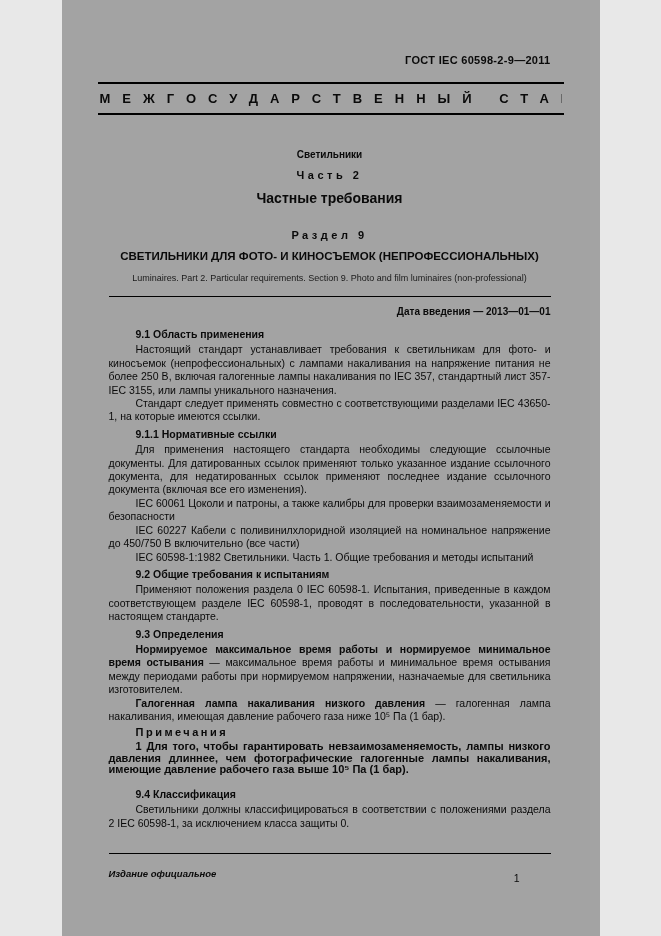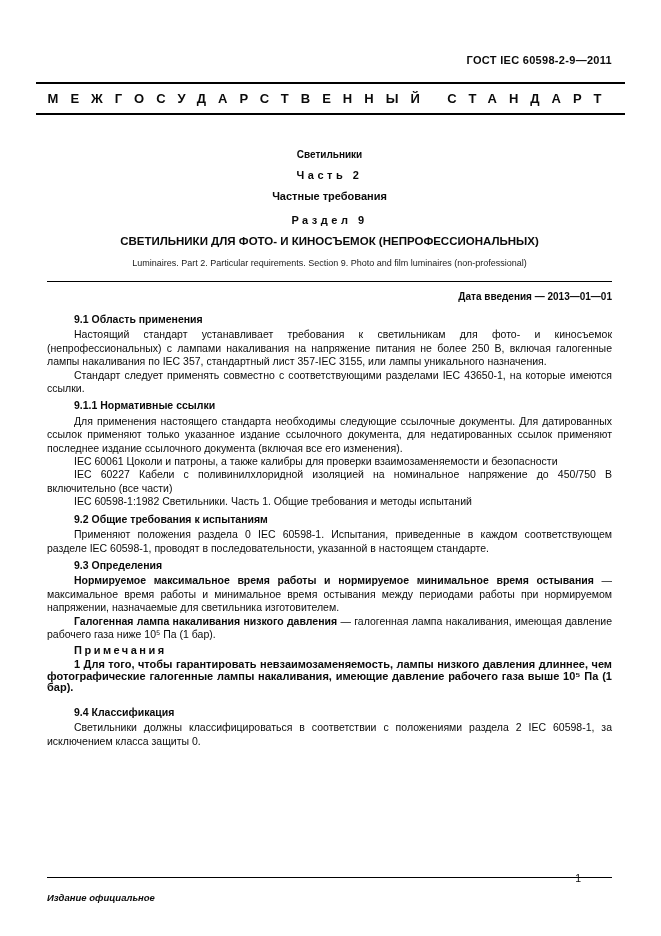--- a/index.html
+++ b/index.html
@@ -1,23 +1,23 @@
 <!DOCTYPE html>
 <html><head>
 <meta charset="utf-8">
 <title>ГОСТ IEC 60598-2-9—2011</title>
 <style>
   * { margin:0; padding:0; box-sizing:border-box; }
   html,body { background:#e8e8e8; }
   body { font-family:"Liberation Sans", sans-serif; color:#0a0a0a; }
   .page {
     position:relative;
-    width:661px; height:936px;
+    width:538px; height:936px;
     margin:0 auto;
-    background:#ffffff;
+    background:#a3a3a3;
     padding:54px 49px 0 47px;
     overflow:hidden;
   }
   .doc-ref {
     text-align:right;
     font-weight:bold;
     font-size:11px;
     letter-spacing:0.3px;
     margin-bottom:16px;
   }
@@ -31,41 +31,41 @@
     font-weight:bold;
     font-size:13px;
     letter-spacing:12px;
     white-space:nowrap;
     text-align:center;
     overflow:hidden;
   }
   .title-block { margin-top:34px; text-align:center; }
   .t1 { font-weight:bold; font-size:10px; margin-bottom:9px; }
   .t-sp { font-weight:bold; font-size:11px; letter-spacing:3.5px; margin-bottom:9px; }
-  .t3 { font-weight:bold; font-size:11px; margin-bottom:12px; }
+  .t3 { font-weight:bold; font-size:14px; margin-bottom:23px; }
   .t5 { font-weight:bold; font-size:11.5px; margin-bottom:11px; }
   .t6 { font-size:9px; margin-bottom:13px; color:#1a1a1a; }
   .rule { border-top:1px solid #000; height:0; }
   .date-line {
     text-align:right;
     font-weight:bold;
     font-size:10px;
     margin:9px 0 11px 0;
   }
   .body-text { font-size:10.5px; line-height:13.4px; }
   .body-text p { text-align:justify; text-indent:27px; }
   .h { font-weight:bold; margin:4px 0 2px 0; text-indent:27px; }
   .h-gap { margin-top:12px; }
   .b { font-weight:bold; }
   .notes { font-size:11px; line-height:11.6px; margin-top:4px;font-weight:bold; }
   .notes-label { letter-spacing:2.5px; text-indent:27px; margin-bottom:2px; }
   .notes p { text-align:justify; text-indent:27px; }
   .footer {
     position:absolute;
-    left:47px; right:49px; top:877px;
+    left:47px; right:49px; top:853px;
     border-top:1px solid #000;
     padding-top:9px;
   }
   .edition { font-weight:bold; font-style:italic; font-size:9.5px; }
   .page-num {
     position:absolute;
     top:872px; right:80px;
     font-size:10.5px;
   }
 </style>

